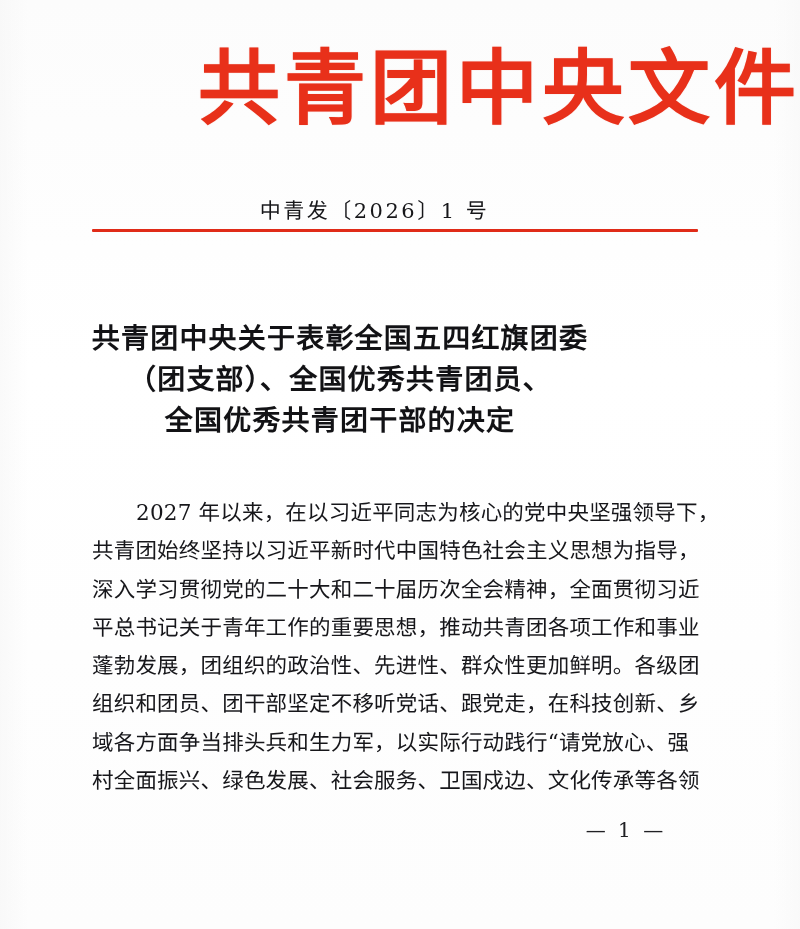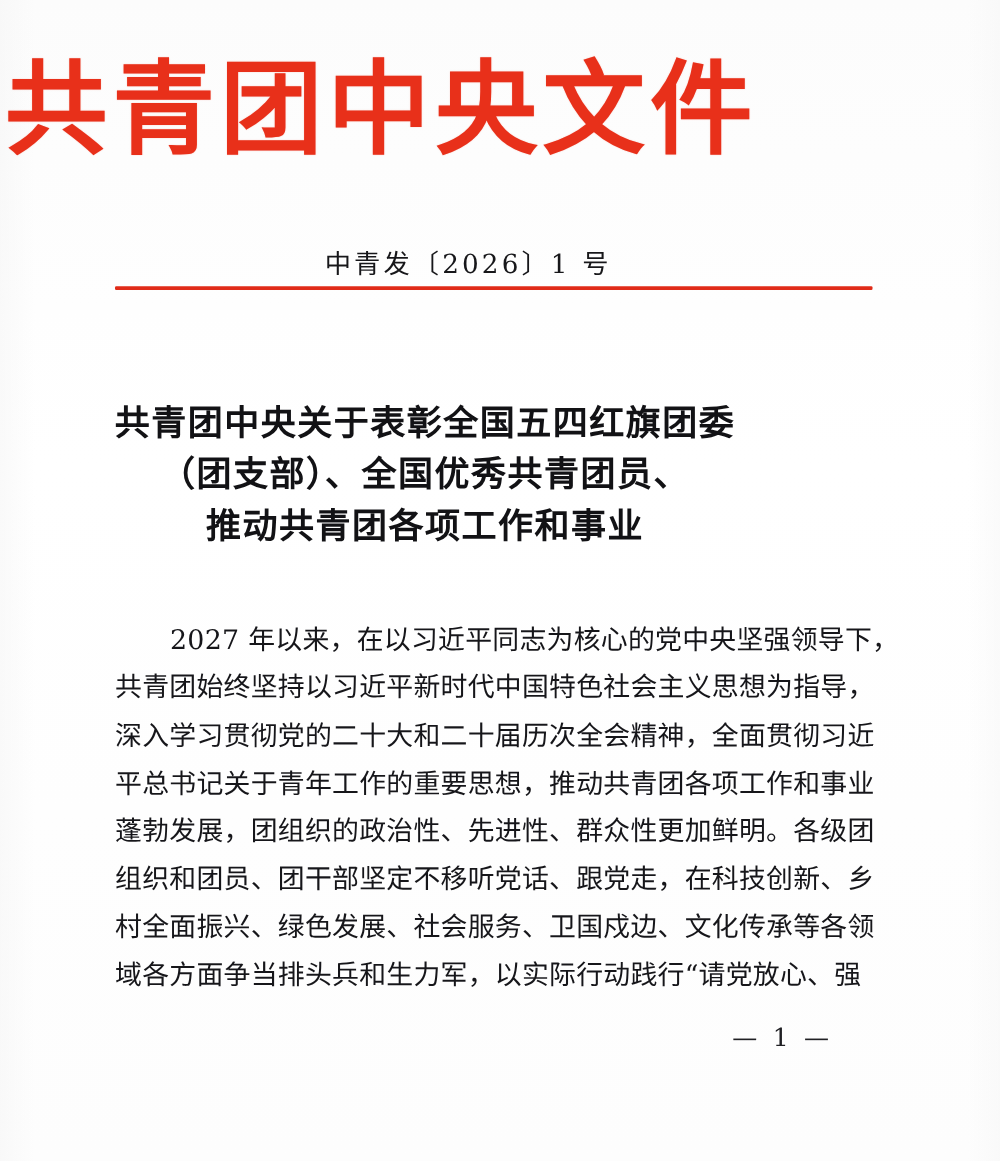--- a/index.html
+++ b/index.html
@@ -26,21 +26,21 @@
       linear-gradient(270deg, rgba(246,246,246,0.5) 0px, rgba(255,255,255,0) 26px),
       linear-gradient(180deg, rgba(252,252,252,1) 0%, rgba(255,255,255,1) 40%, rgba(253,253,253,1) 100%);
   }
 
   
   .masthead {
     position: absolute;
     top: 44px;
     left: 0;
     width: 800px;
-    text-align: left;
+    text-align: right;
     color: #e8301a;
     font-family: "DejaVu Serif", "Liberation Serif", serif;
     font-weight: 700;
     font-size: 82px;
     line-height: 1.08;
     letter-spacing: 4px;
     text-indent: 4px;
     white-space: nowrap;
     text-shadow: 0 0 1px rgba(232,48,26,0.35);
   }
@@ -128,31 +128,31 @@
 
   <div class="masthead">共青团中央文件</div>
 
   <div class="doc-number">中青发〔2026〕1 号</div>
 
   <div class="red-rule"></div>
 
   <div class="title-block">
     <div class="title-line">共青团中央关于表彰全国五四红旗团委</div>
     <div class="title-line">（团支部）、全国优秀共青团员、</div>
-    <div class="title-line">推动共青团各项工作和事业</div>
+    <div class="title-line">全国优秀共青团干部的决定</div>
   </div>
 
   <div class="body-block">
     <div class="body-line indent">2027 年以来，在以习近平同志为核心的党中央坚强领导下，</div>
     <div class="body-line">共青团始终坚持以习近平新时代中国特色社会主义思想为指导，</div>
     <div class="body-line">深入学习贯彻党的二十大和二十届历次全会精神，全面贯彻习近</div>
     <div class="body-line">平总书记关于青年工作的重要思想，推动共青团各项工作和事业</div>
     <div class="body-line">蓬勃发展，团组织的政治性、先进性、群众性更加鲜明。各级团</div>
     <div class="body-line">组织和团员、团干部坚定不移听党话、跟党走，在科技创新、乡</div>
+    <div class="body-line">域各方面争当排头兵和生力军，以实际行动践行“请党放心、强</div>
     <div class="body-line">村全面振兴、绿色发展、社会服务、卫国戍边、文化传承等各领</div>
-    <div class="body-line">域各方面争当排头兵和生力军，以实际行动践行“请党放心、强</div>
   </div>
 
   <div class="page-number">
     <span class="pn-inner">— 1 —</span>
   </div>
 
 </div>
 
 </body></html>

